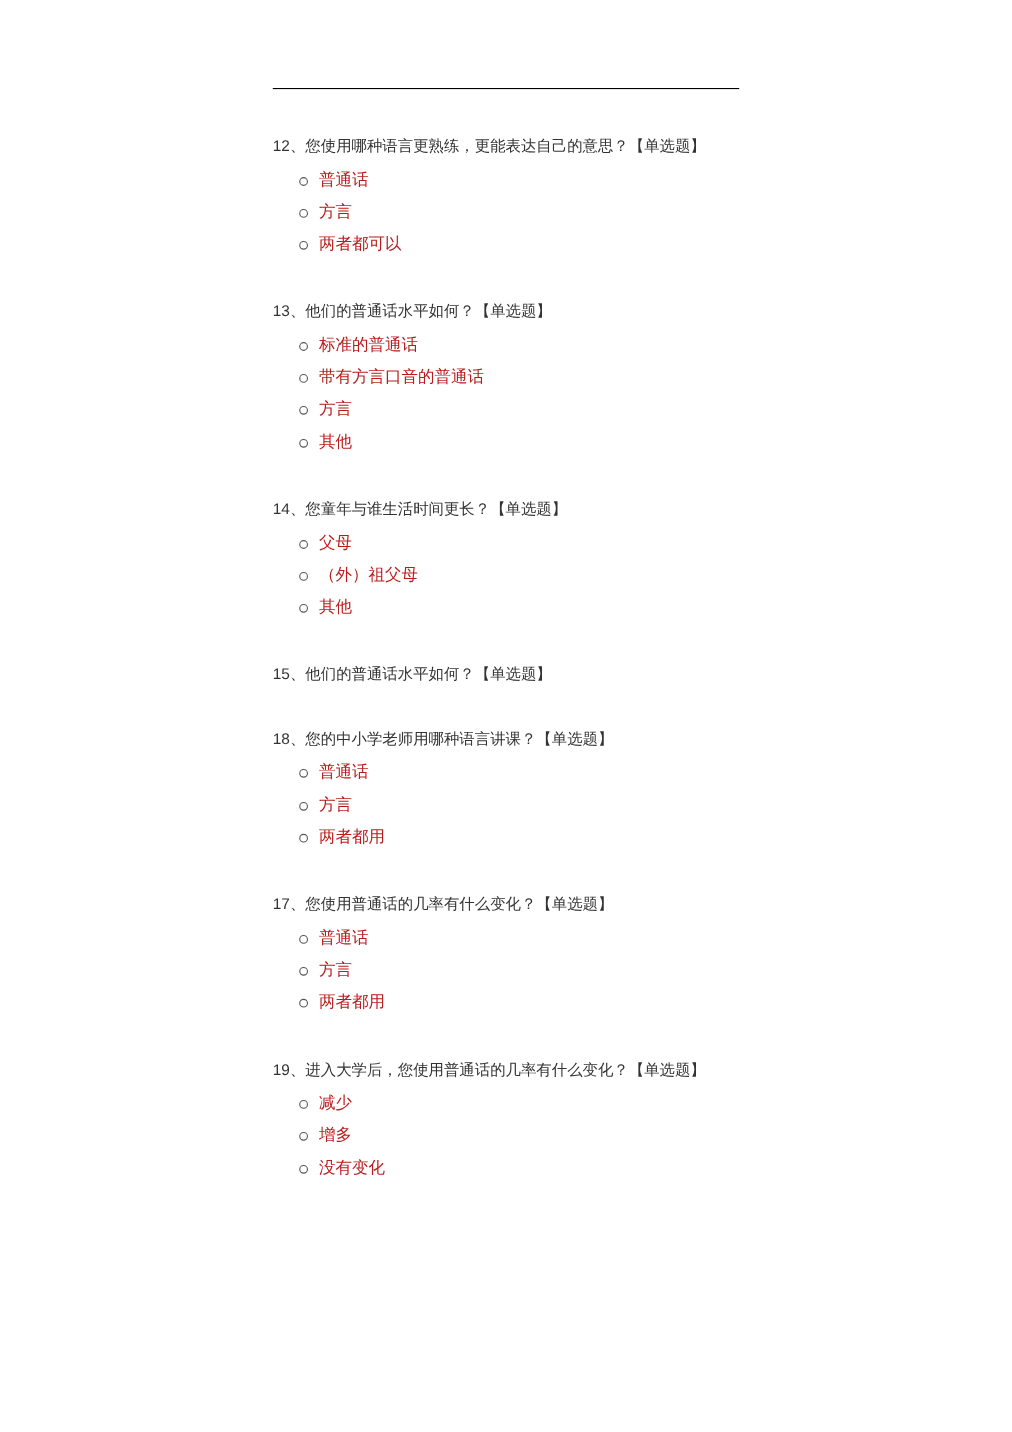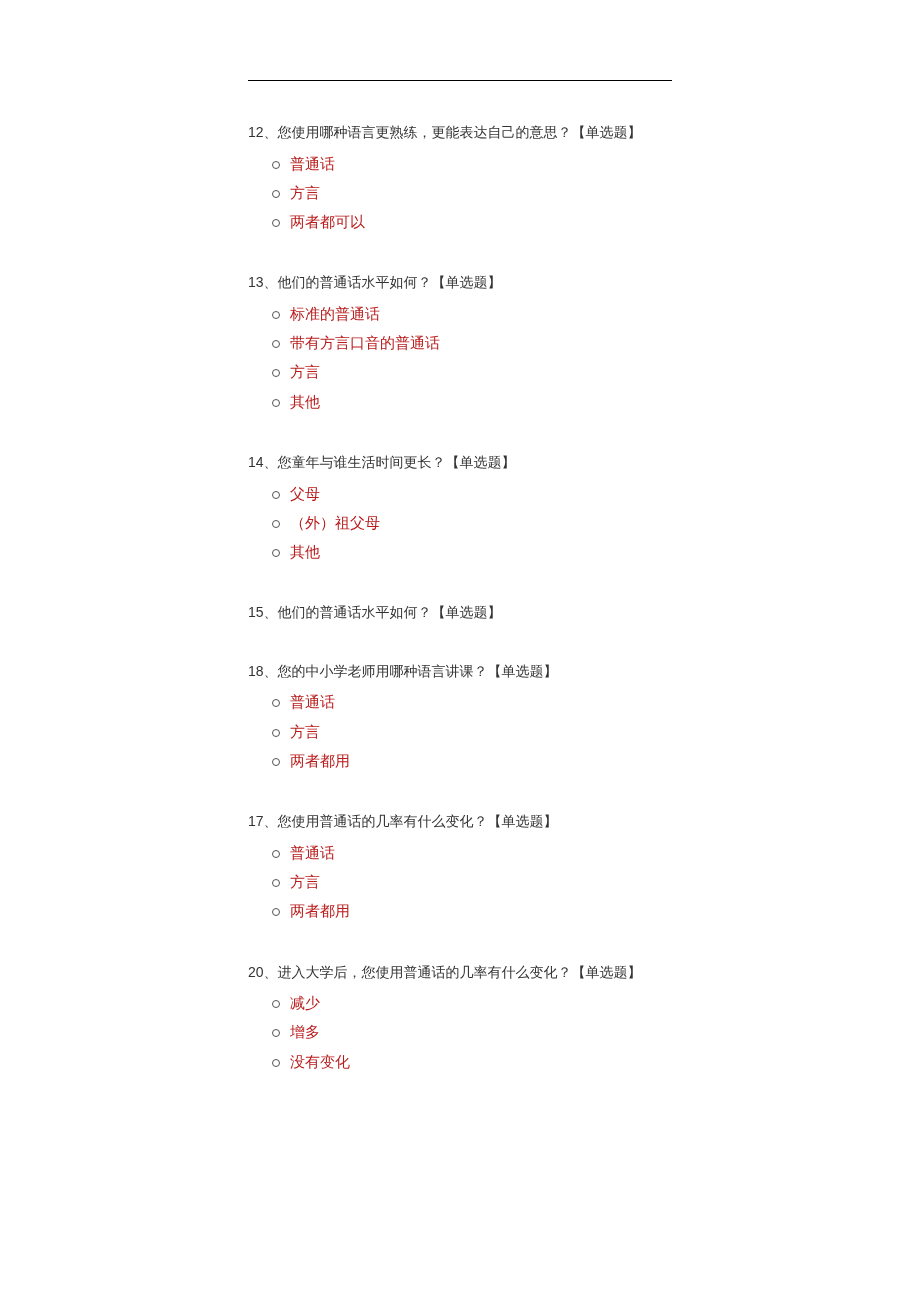--- a/index.html
+++ b/index.html
@@ -99,21 +99,21 @@
       </div>
       <div class="question-block">
         <div class="question-title"><span>17、</span><span>您使用普通话的几率有什么变化？</span><span>【单选题】</span></div>
         <ul class="options">
           <li><span>普通话</span></li>
           <li><span>方言</span></li>
           <li><span>两者都用</span></li>
         </ul>
       </div>
       <div class="question-block">
-        <div class="question-title"><span>20、</span><span>进入大学后，您使用普通话的几率有什么变化？</span><span>【单选题】</span></div>
+        <div class="question-title"><span>19、</span><span>进入大学后，您使用普通话的几率有什么变化？</span><span>【单选题】</span></div>
         <ul class="options">
           <li><span>减少</span></li>
           <li><span>增多</span></li>
           <li><span>没有变化</span></li>
         </ul>
       </div>
     </div>
 </div>
 
 </body></html>

